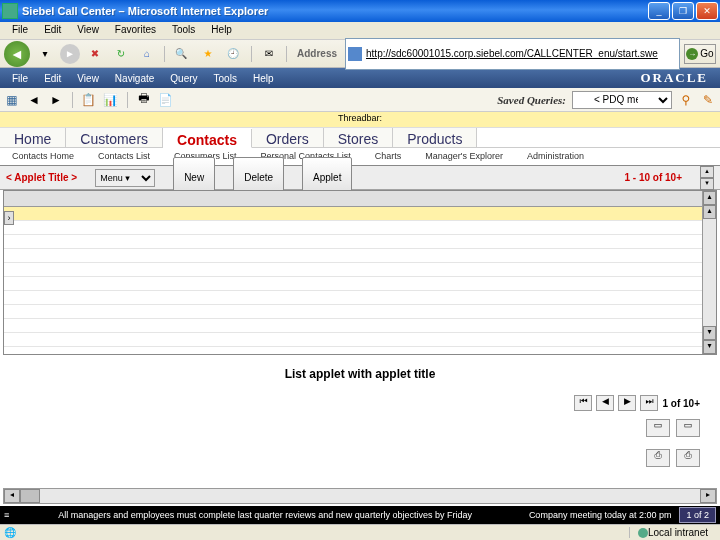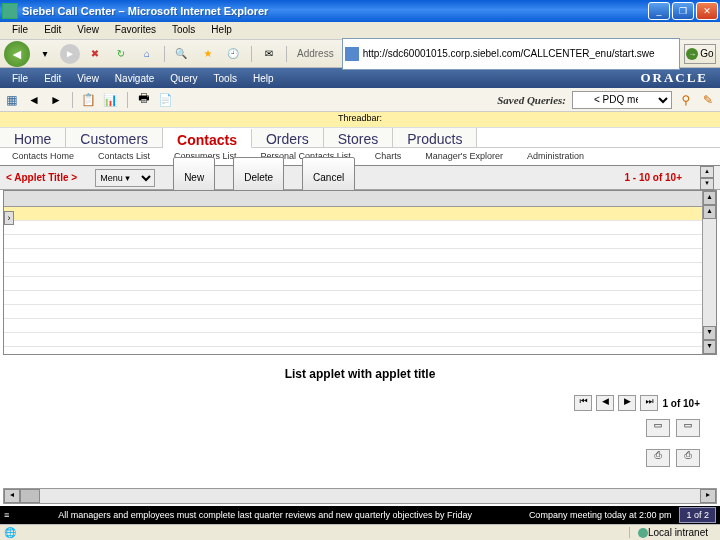--- a/index.html
+++ b/index.html
@@ -14,22 +14,22 @@
 .winbtn.max { background: linear-gradient(to bottom, #5aa0f0, #2060c0); }
 .winbtn.close { background: linear-gradient(to bottom, #f08050, #d04020); }
 
 .ie-menu { height: 18px; background: #ece9d8; border-bottom: 1px solid #ccc; display: flex; padding: 0 4px; font-size: 10px; }
 .ie-menu-item { padding: 2px 8px; color: #000; }
 
 .ie-toolbar { height: 28px; background: linear-gradient(to bottom, #f5f3ea, #ece9d8); border-bottom: 1px solid #bbb; display: flex; align-items: center; padding: 0 4px; gap: 4px; }
 .ie-btn { width: 22px; height: 22px; display: flex; align-items: center; justify-content: center; border: 1px solid transparent; }
 .ie-nav-back { width: 26px; height: 26px; border-radius: 50%; background: radial-gradient(circle, #7aba4a, #4a8a2a); color: #fff; display: flex; align-items: center; justify-content: center; font-size: 14px; }
 .ie-nav-fwd { width: 20px; height: 20px; border-radius: 50%; background: #ccc; color: #fff; display: flex; align-items: center; justify-content: center; font-size: 10px; }
-.addr-label { font-size: 10px; margin: 0 4px; color: #666; }
-.addr-box { flex: 1; height: 32px; border: 1px solid #7f9db9; background: #fff; display: flex; align-items: center; padding: 12px 2px; font-size: 10px; }
+.addr-label { font-size: 10px; margin: 0 4px; color: #666; font-weight: bold; }
+.addr-box { flex: 1; height: 32px; border: 1px solid #7f9db9; background: #fff; display: flex; align-items: center; padding: 12px 2px; font-size: 10px; text-decoration: underline; }
 .addr-icon { width: 14px; height: 14px; background: #5588cc; margin-right: 4px; }
 .go-btn { width: 32px; height: 20px; background: linear-gradient(to bottom, #f5f3ea, #ece9d8); border: 1px solid #999; font-size: 10px; display: flex; align-items: center; justify-content: center; gap:2px; }
 .go-circle { width:12px; height:12px; border-radius:50%; background:#4a8a2a; color:#fff; font-size:8px; line-height:12px; text-align:center; }
 
 .siebel-menu { height: 20px; background: linear-gradient(to bottom, #4a6fa5, #2c4a7e); display: flex; align-items: center; padding: 0 4px; }
 .siebel-menu-item { color: #fff; font-size: 10px; padding: 0 8px; }
 .oracle-logo { margin-left: auto; color: #fff; font-size: 13px; font-weight: bold; letter-spacing: 2px; padding: 0 8px; font-family: Georgia, serif; }
 
 .app-toolbar { height: 24px; background: #f5f3ea; border-bottom: 1px solid #ccc; display: flex; align-items: center; padding: 0 4px; gap: 6px; }
 .tool-icon { width: 16px; height: 16px; display: flex; align-items: center; justify-content: center; font-size: 12px; }
@@ -185,21 +185,21 @@
   <div class="view-tab">Administration</div>
 </div>
 
 <div class="applet-header">
   <span class="applet-title">&lt; Applet Title &gt;</span>
   <select class="menu-select">
     <option>Menu ▾</option>
   </select>
   <button class="applet-btn">New</button>
   <button class="applet-btn">Delete</button>
-  <button class="applet-btn">Cancel</button>
+  <button class="applet-btn">Applet</button>
   <span class="counter">1 - 10 of  10+</span>
   <div class="row-icons">
     <div class="row-icon-btn">▴</div>
     <div class="row-icon-btn">▾</div>
   </div>
 </div>
 
 <div class="list-area">
   <div class="list-content">
     <div class="list-hdr"></div>

